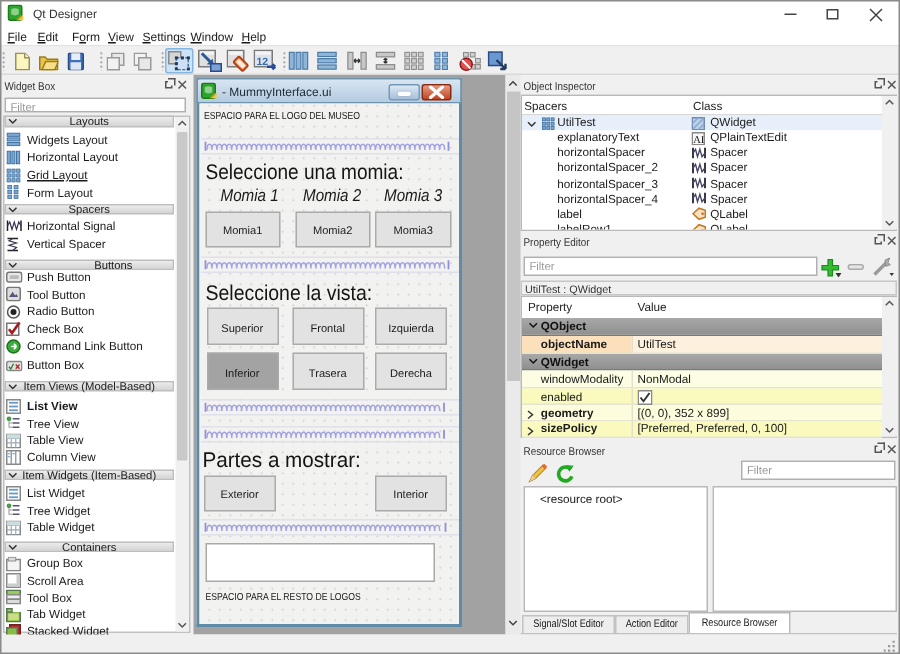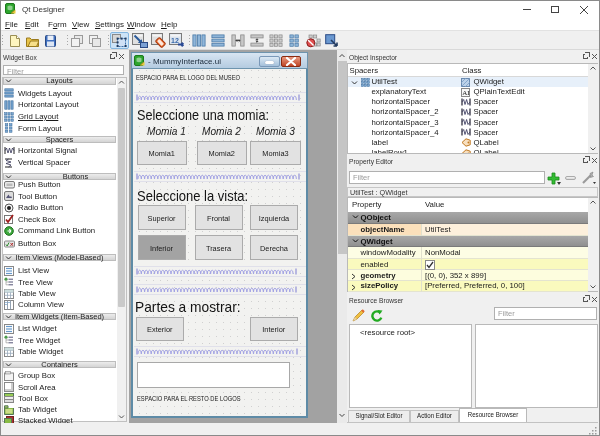--- a/index.html
+++ b/index.html
@@ -352,21 +352,21 @@
 <div style="position:absolute;left:4px;top:265.5px;width:11px;height:10px;">
     <svg width="10" height="10">
       <rect x="0.5" y="0.5" width="9" height="9" fill="#fff" stroke="#888"></rect>
       <g stroke="#69c" stroke-width="1.2">
         <path d="M2 2.5 H8"></path>
         <path d="M2 5 H8"></path>
         <path d="M2 7.5 H8"></path>
       </g>
     </svg>
   </div>
-<div style="position:absolute;left:18px;top:265.0px;font-size:7.8px;line-height:11px;color:#1a1a1a;white-space:nowrap;">List View</div>
+<div style="position:absolute;left:18px;top:265.0px;font-size:7.8px;line-height:11px;color:#1a1a1a;white-space:nowrap;font-weight:bold;">List View</div>
 <div style="position:absolute;left:4px;top:277.0px;width:11px;height:10px;">
     <svg width="10" height="10">
       <circle cx="2" cy="2.2" r="1.6" fill="#4a9a4a"></circle>
       <g stroke="#557" stroke-width="1">
         <path d="M4.5 2.2 H9"></path>
         <path d="M4.5 5 H9"></path>
         <path d="M4.5 7.8 H9"></path>
       </g>
       <path d="M2 3.8 V7.8 H4.5 M2 5 H4.5" stroke="#999" stroke-width="0.7" fill="none"></path>
     </svg>

